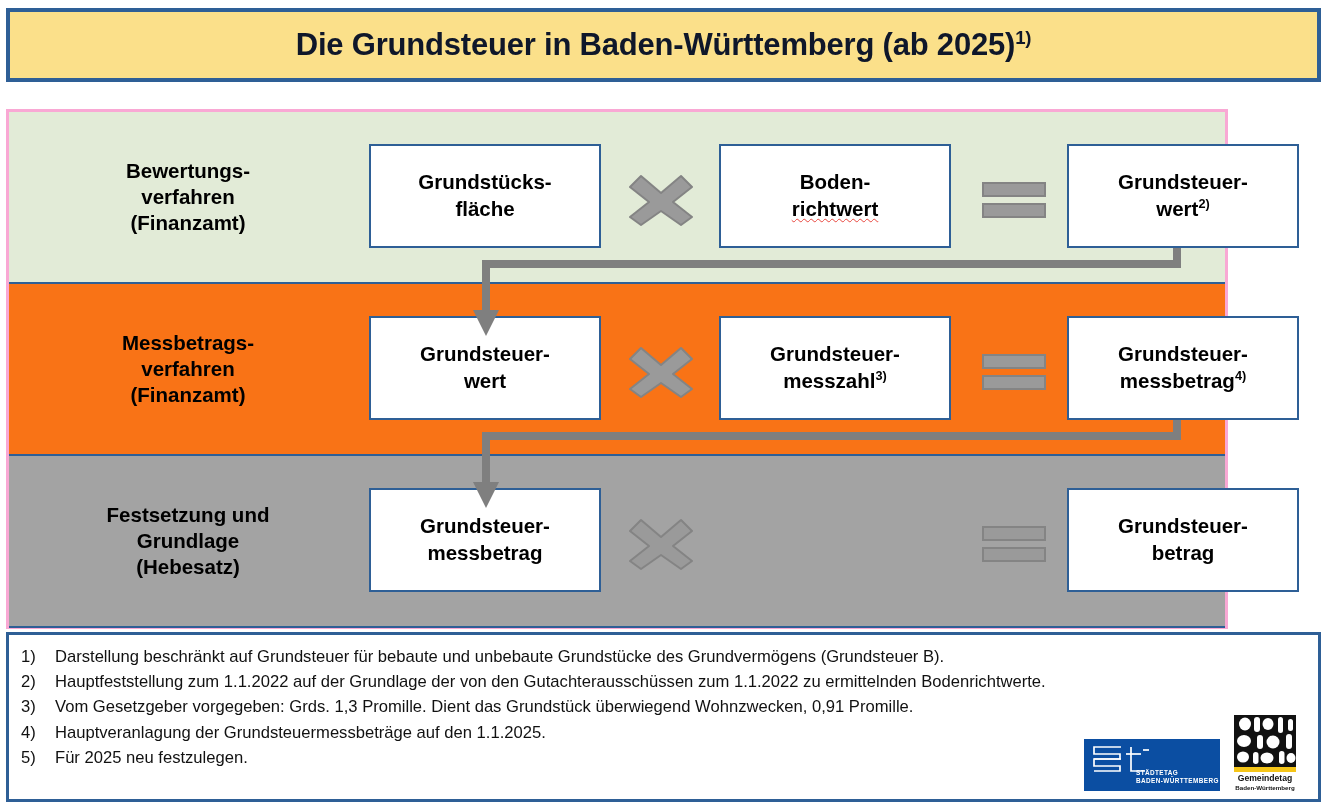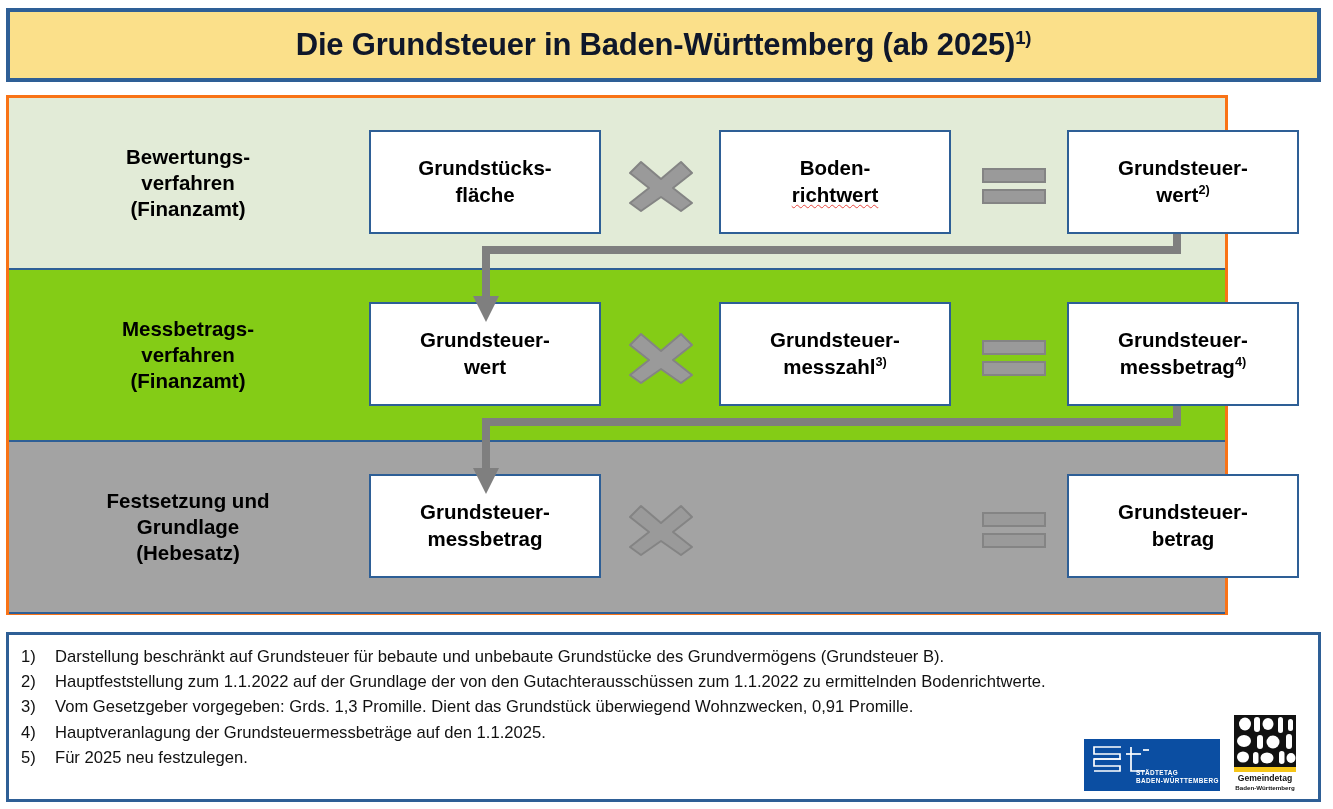--- a/index.html
+++ b/index.html
@@ -39,38 +39,38 @@
   .title-text sup {
     font-size: 0.6em;
     vertical-align: super;
     font-weight: bold;
   }
 
   
   .bands {
     position: absolute;
     left: 6px;
-    top: 95px;
+    top: 109px;
     width: 1222px;
     height: 520px;
-    border: 3px solid #f97316;
+    border: 3px solid #f9a8d4;
     box-sizing: border-box;
   }
   .band {
     position: relative;
     height: 172px;
     box-sizing: border-box;
     border-bottom: 2px solid #2e5f96;
   }
   .band:last-child {
     border-bottom: none;
     height: 170px;
   }
   .band-green  { background: #e2ebd7; }
-  .band-peach  { background: #84cc16; }
+  .band-peach  { background: #f97316; }
   .band-blue   { background: #a3a3a3; }
 
   
   .stage-label {
     position: absolute;
     left: 14px;
     top: 0;
     width: 330px;
     height: 100%;
     display: flex;

